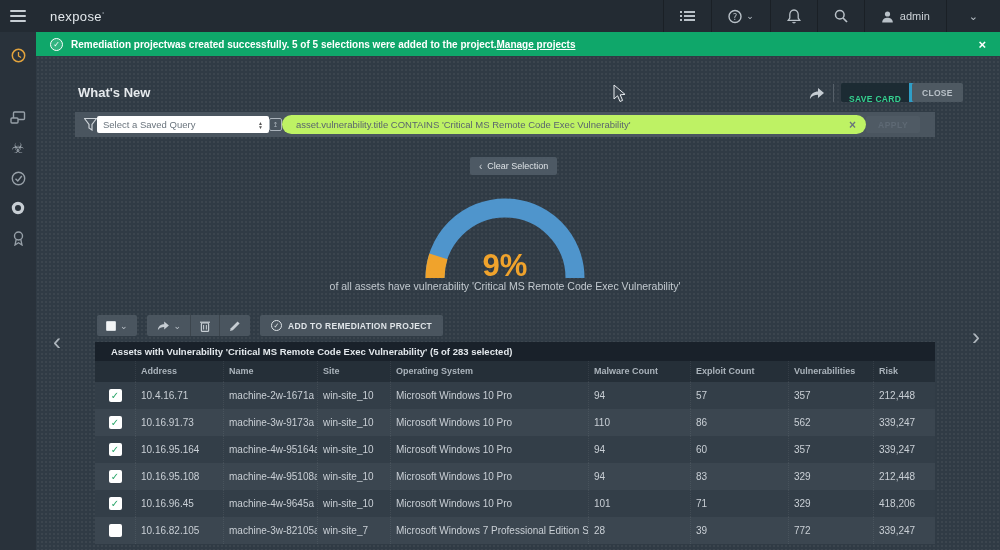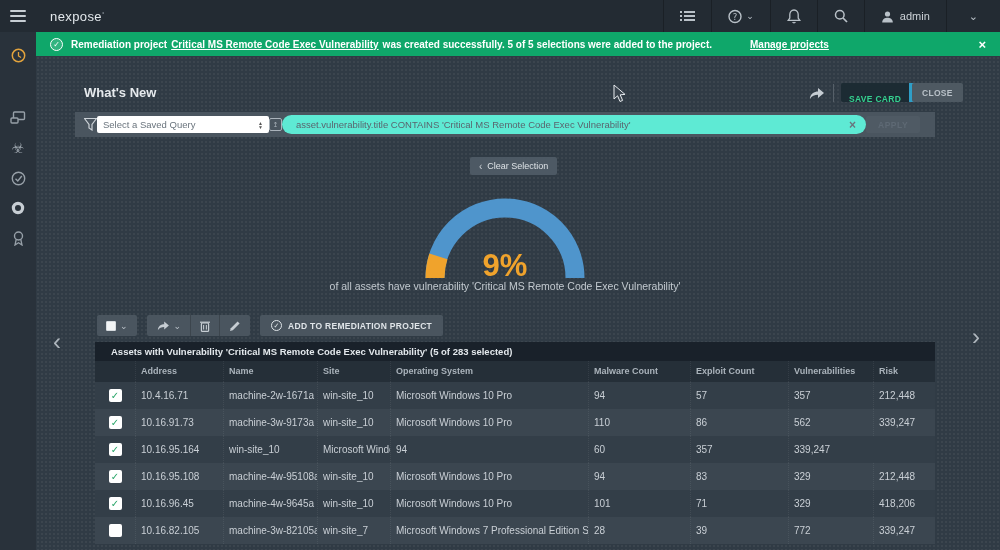--- a/index.html
+++ b/index.html
@@ -16,45 +16,45 @@
   .topbar-right { margin-left:auto; display:flex; align-items:center; height:32px; }
   .top-icon { height:32px; display:flex; align-items:center; justify-content:center; padding:0 16px; border-left:1px solid rgba(0,0,0,0.25); cursor:pointer; color:#b9c1c8; }
   .top-icon svg { display:block; }
   .admin-cell { gap:6px; color:#ccd2d7; font-size:11px; }
   .chev { font-size:9px; color:#b9c1c8; }
 
   
   .banner { position:absolute; left:36px; top:32px; width:964px; height:24px; background:#0fa76a; display:flex; align-items:center; padding:0 14px; color:#fff; font-size:10px; z-index:4; }
   .banner .btxt { font-weight:bold; }
   .banner .blink { font-weight:bold; text-decoration:underline; cursor:pointer; margin:0 4px; }
-  .banner .baction { font-weight:bold; text-decoration:underline; cursor:pointer; margin-left:38px; }
+  .banner .baction { font-weight:bold; text-decoration:underline; cursor:pointer; }
   .banner .bclose { margin-left:auto; font-size:13px; font-weight:bold; cursor:pointer; color:#fff; }
   .check-circle { width:13px; height:13px; border:1.4px solid #fff; border-radius:50%; display:inline-flex; align-items:center; justify-content:center; font-size:8px; margin-right:8px; flex:0 0 auto; background:rgba(255,255,255,.15); }
 
   
   .sidebar { position:absolute; left:0; top:32px; width:36px; height:518px; background:#29323b; z-index:3; }
   .side-icon { position:absolute; left:0; width:36px; height:24px; display:flex; align-items:center; justify-content:center; color:#97a0a8; cursor:pointer; font-size:14px; }
   .side-icon.active { color:#e2a33d; }
 
   
-  .page-title { position:absolute; left:84px; top:85px; font-size:13px; font-weight:600; color:#e6eaed; }
+  .page-title { position:absolute; left:78px; top:85px; font-size:13px; font-weight:600; color:#e6eaed; }
   .hdr-share { position:absolute; left:808px; top:86px; color:#c6cdd3; cursor:pointer; }
   .hdr-divider { position:absolute; left:833px; top:84px; width:1px; height:18px; background:#566069; }
   .save-card { position:absolute; left:841px; top:83px; height:19px; display:flex; cursor:pointer; border-radius:2px; overflow:hidden; }
   .save-card .sc-label { background:#1c2b33; color:#35d08f; font-size:8.5px; font-weight:bold; display:flex; align-items:center; padding:16px 8px; letter-spacing:.3px; }
   .save-card .sc-caret { background:#2f9ec7; width:17px; display:flex; align-items:center; justify-content:center; color:#fff; font-size:8px; }
   .close-btn { position:absolute; left:912px; top:83px; height:19px; background:#4e5962; color:#b9c1c8; font-size:8.5px; font-weight:bold; display:flex; align-items:center; padding:0 10px; border-radius:2px; cursor:pointer; letter-spacing:.3px; }
 
   
   .query-bar { position:absolute; left:75px; top:112px; width:860px; height:25px; background:#4a555f; display:flex; align-items:center; padding:0 9px; gap:0; }
   .funnel { color:#cdd3d8; display:flex; }
   .saved-query { width:172px; height:17px; background:#fff; border-radius:2px; display:flex; align-items:center; padding:0 6px; font-size:9.5px; color:#6a747d; cursor:pointer; }
   .saved-query .spin { margin-left:auto; display:flex; flex-direction:column; line-height:4px; font-size:5px; color:#555; }
   .qb-icon { width:13px; height:13px; border:1.5px solid #aab3bb; border-radius:2px; display:flex; align-items:center; justify-content:center; color:#aab3bb; font-size:7px; cursor:pointer; }
-  .query-pill { flex:0 0 auto; width:584px; height:19px; background:#5eead4; border-radius:10px; display:flex; align-items:center; padding:0 10px 0 14px; }
+  .query-pill { flex:0 0 auto; width:584px; height:19px; background:#bef264; border-radius:10px; display:flex; align-items:center; padding:0 10px 0 14px; }
   .query-pill input { border:none; outline:none; flex:1; font-size:9.5px; color:#5a646e; font-family:"Liberation Sans",sans-serif; background:transparent; }
   .query-pill .clear-x { color:#6a747d; font-size:12px; font-weight:bold; cursor:pointer; }
   .apply-btn { height:17px; background:#4f5a64; color:#5e6974; font-size:8.5px; font-weight:bold; border:none; border-radius:2px; padding:0 12px; letter-spacing:.5px; }
 
   
   .clear-sel { position:absolute; left:470px; top:157px; height:18px; background:#4d5964; border-radius:2px; color:#dde2e6; font-size:9px; display:flex; align-items:center; padding:0 9px; gap:5px; cursor:pointer; }
   .clear-sel .lt { font-size:10px; color:#cdd3d8; }
 
   
   .gauge-wrap { position:absolute; left:395px; top:190px; width:220px; height:100px; }
@@ -142,21 +142,20 @@
     </div>
     <div class="top-icon" style="padding:0 22px">
         <span class="chev" style="font-size:11px">⌄</span>
       </div>
   </div>
 </div>
 
 <div class="banner">
   <span class="check-circle">✓</span>
   <span class="btxt">Remediation project</span>
-  <span class="blink">Critical MS Remote Code Exec Vulnerability</span>
   <span class="btxt">was created successfully. 5 of 5 selections were added to the project.</span>
   <span class="baction">Manage projects</span>
   <span class="bclose">×</span>
 </div>
 
 <div class="sidebar dots">
   <div class="side-icon active" style="top:11px">
     <svg width="15" height="15" viewBox="0 0 15 15">
         <circle cx="7.5" cy="7.5" r="6.2" fill="none" stroke="#e2a33d" stroke-width="1.5"></circle>
         <path d="M7.5 4 L7.5 8 L10 9.5" fill="none" stroke="#e2a33d" stroke-width="1.3"></path>
@@ -310,20 +309,21 @@
     <div class="tcell">86</div>
     <div class="tcell">562</div>
     <div class="tcell">339,247</div>
   </div>
 
   <div class="tgrid trow">
     <div class="tcell cb-cell">
           <span class="checkbox checked">✓</span>
         </div>
     <div class="tcell">10.16.95.164</div>
+    <div class="tcell">machine-4w-95164a</div>
     <div class="tcell">win-site_10</div>
     <div class="tcell">Microsoft Windows 10 Pro</div>
     <div class="tcell">94</div>
     <div class="tcell">60</div>
     <div class="tcell">357</div>
     <div class="tcell">339,247</div>
   </div>
 
   <div class="tgrid trow alt">
     <div class="tcell cb-cell">

